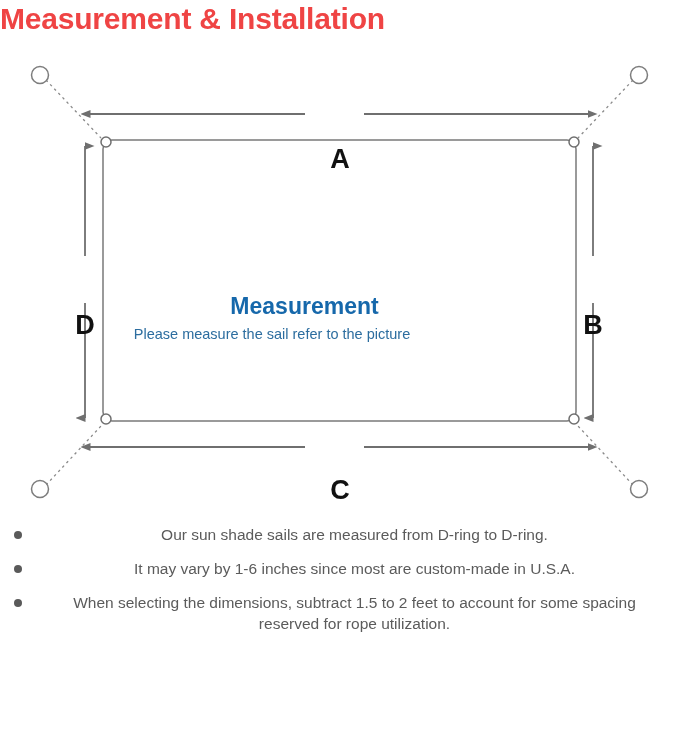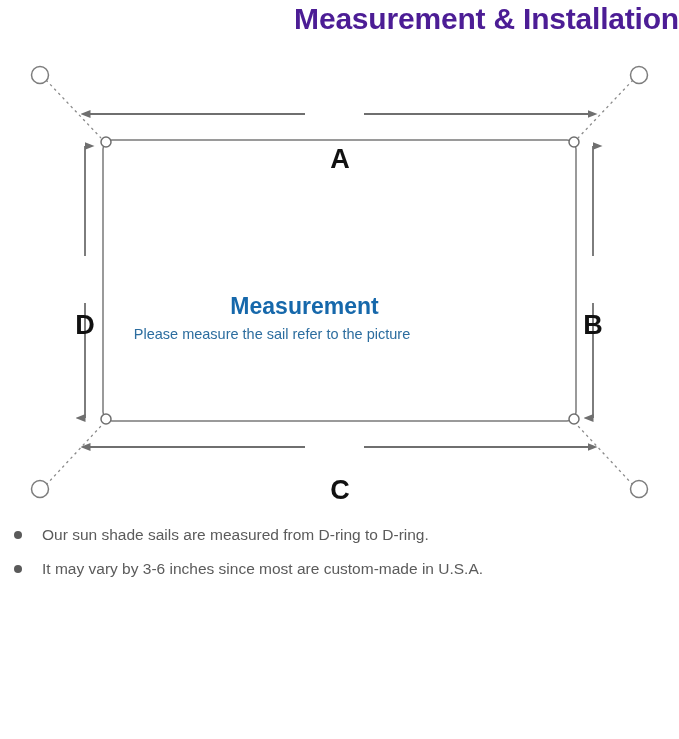--- a/index.html
+++ b/index.html
@@ -14,24 +14,24 @@
     font-family: "Liberation Sans", sans-serif;
     overflow: hidden;
   }
 
   
   #page-title {
     position: absolute;
     top: 0px;
     left: 0;
     width: 679px;
-    text-align: right;
+    text-align: left;
     font-size: 30px;
     font-weight: bold;
-    color: #4c1d95;
+    color: #ef4444;
     letter-spacing: -0.2px;
     line-height: 38px;
   }
 
   
   #diagram {
     position: absolute;
     top: 48px;
     left: 0;
     width: 679px;
@@ -94,21 +94,21 @@
   }
   .note-bullet {
     position: absolute;
     left: 2px;
     top: 7px;
     width: 8px;
     height: 8px;
     border-radius: 50%;
     background: #5a5a5a;
   }
-  .note-text { display: block; }
+  .note-text { display: block; text-align: center; }
 </style>
 </head>
 <body>
 
 <div id="page-title">Measurement &amp; Installation</div>
 
 <div id="diagram">
 
   <svg width="679" height="470" viewBox="0 0 679 470" xmlns="http://www.w3.org/2000/svg">
 
@@ -184,19 +184,23 @@
 
 <div id="notes-list">
 
   <div class="note-item">
     <span class="note-bullet"></span>
     <span class="note-text">Our sun shade sails are measured from D-ring to D-ring.</span>
   </div>
 
   <div class="note-item">
     <span class="note-bullet"></span>
-    <span class="note-text">It may vary by 3-6 inches since most are custom-made in U.S.A.</span>
+    <span class="note-text">It may vary by 1-6 inches since most are custom-made in U.S.A.</span>
   </div>
 
+  <div class="note-item">
+    <span class="note-bullet"></span>
+    <span class="note-text">When selecting the dimensions, subtract 1.5 to 2 feet to account for some spacing reserved for rope utilization.</span>
+  </div>
 
 
 
 </div>
 
 </body></html>

